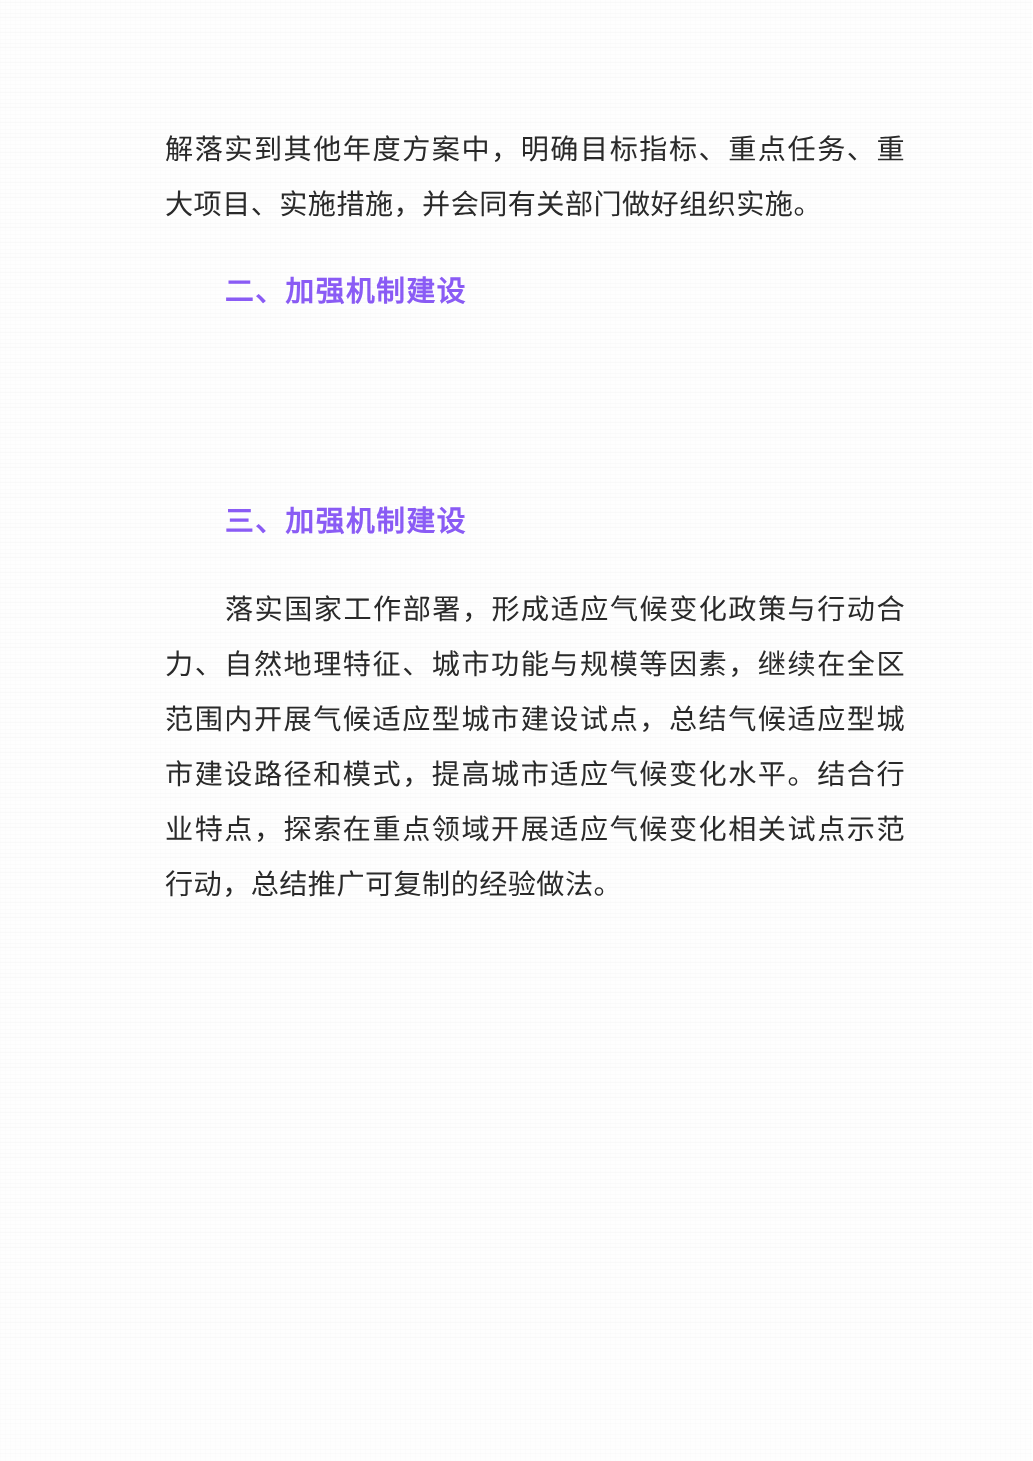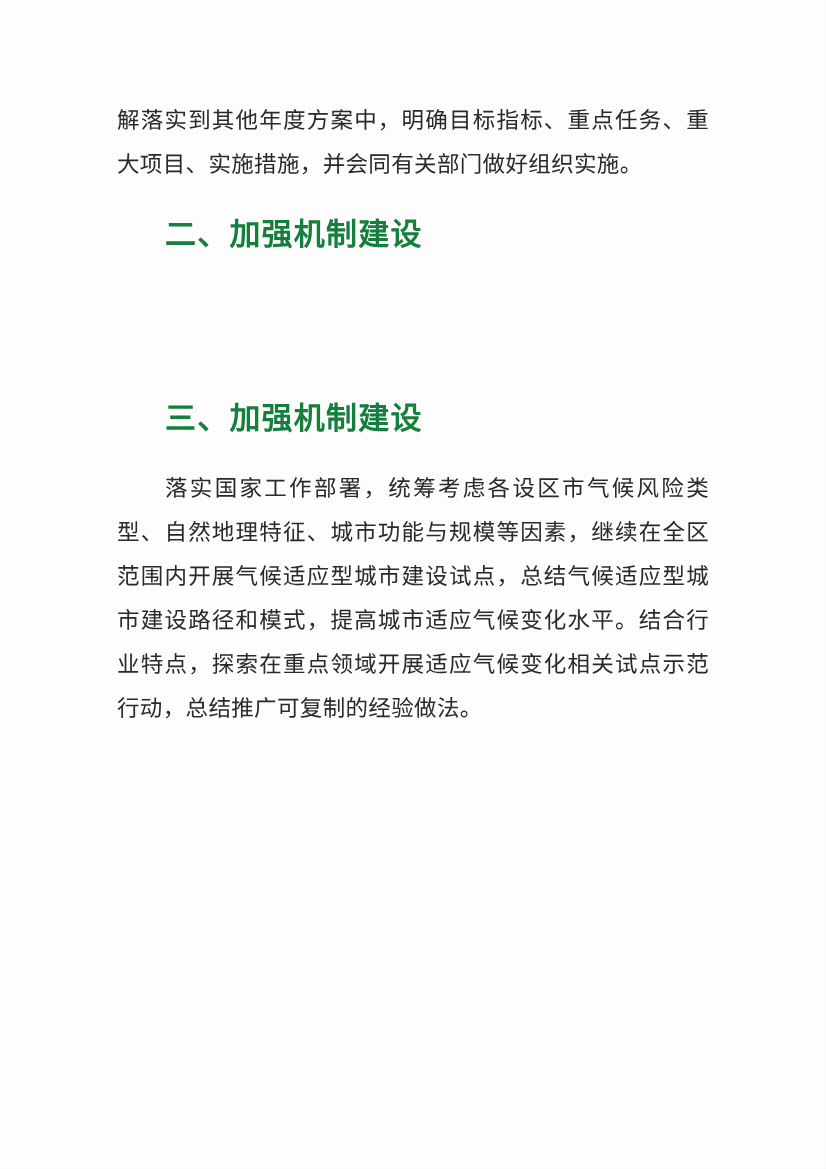--- a/index.html
+++ b/index.html
@@ -20,21 +20,21 @@
   
   .page {
     position: absolute;
     inset: 0;
     background: #fefefe;
     box-sizing: border-box;
   }
 
   .content {
     position: absolute;
-    left: 117px;
+    left: 132px;
     top: 98px;
     width: 592px;   
   }
 
   
   .para {
     font-family: "DejaVu Serif", "Liberation Serif", serif;
     font-size: 22.5px;
     line-height: 44px;
     color: #2a2a2a;
@@ -48,24 +48,24 @@
   .para.indent {
     text-indent: 48px;
   }
   .para.cont {
     text-indent: 0;
   }
 
   
   .heading {
     font-family: "DejaVu Sans", "Liberation Sans", sans-serif;
-    font-size: 31px;
+    font-size: 23px;
     font-weight: 700;
     line-height: 44px;
-    color: #15803d;
+    color: #8b5cf6;
     letter-spacing: 1.2px;
     margin: 0;
     padding-left: 48px;
     white-space: nowrap;
   }
 
   
   .gap-1 { height: 26px; }   
   .gap-2 { height: 26px; }   
   .gap-3 { height: 114px; }  
@@ -99,18 +99,18 @@
 
     <div class="gap-2"></div>
 
 
     <div class="gap-3"></div>
 
     <h2 class="heading">三、加强机制建设</h2>
 
     <div class="gap-4"></div>
 
-    <p class="para indent">落实国家工作部署，统筹考虑各设区市气候风险类型、自然地理特征、城市功能与规模等因素，继续在全区范围内开展气候适应型城市建设试点，总结气候适应型城市建设路径和模式，提高城市适应气候变化水平。结合行业特点，探索在重点领域开展适应气候变化相关试点示范行动，总结推广可复制的经验做法。</p>
+    <p class="para indent">落实国家工作部署，形成适应气候变化政策与行动合力、自然地理特征、城市功能与规模等因素，继续在全区范围内开展气候适应型城市建设试点，总结气候适应型城市建设路径和模式，提高城市适应气候变化水平。结合行业特点，探索在重点领域开展适应气候变化相关试点示范行动，总结推广可复制的经验做法。</p>
 
   </div>
 
   <div class="grain"></div>
 </div>
 
 </body></html>

